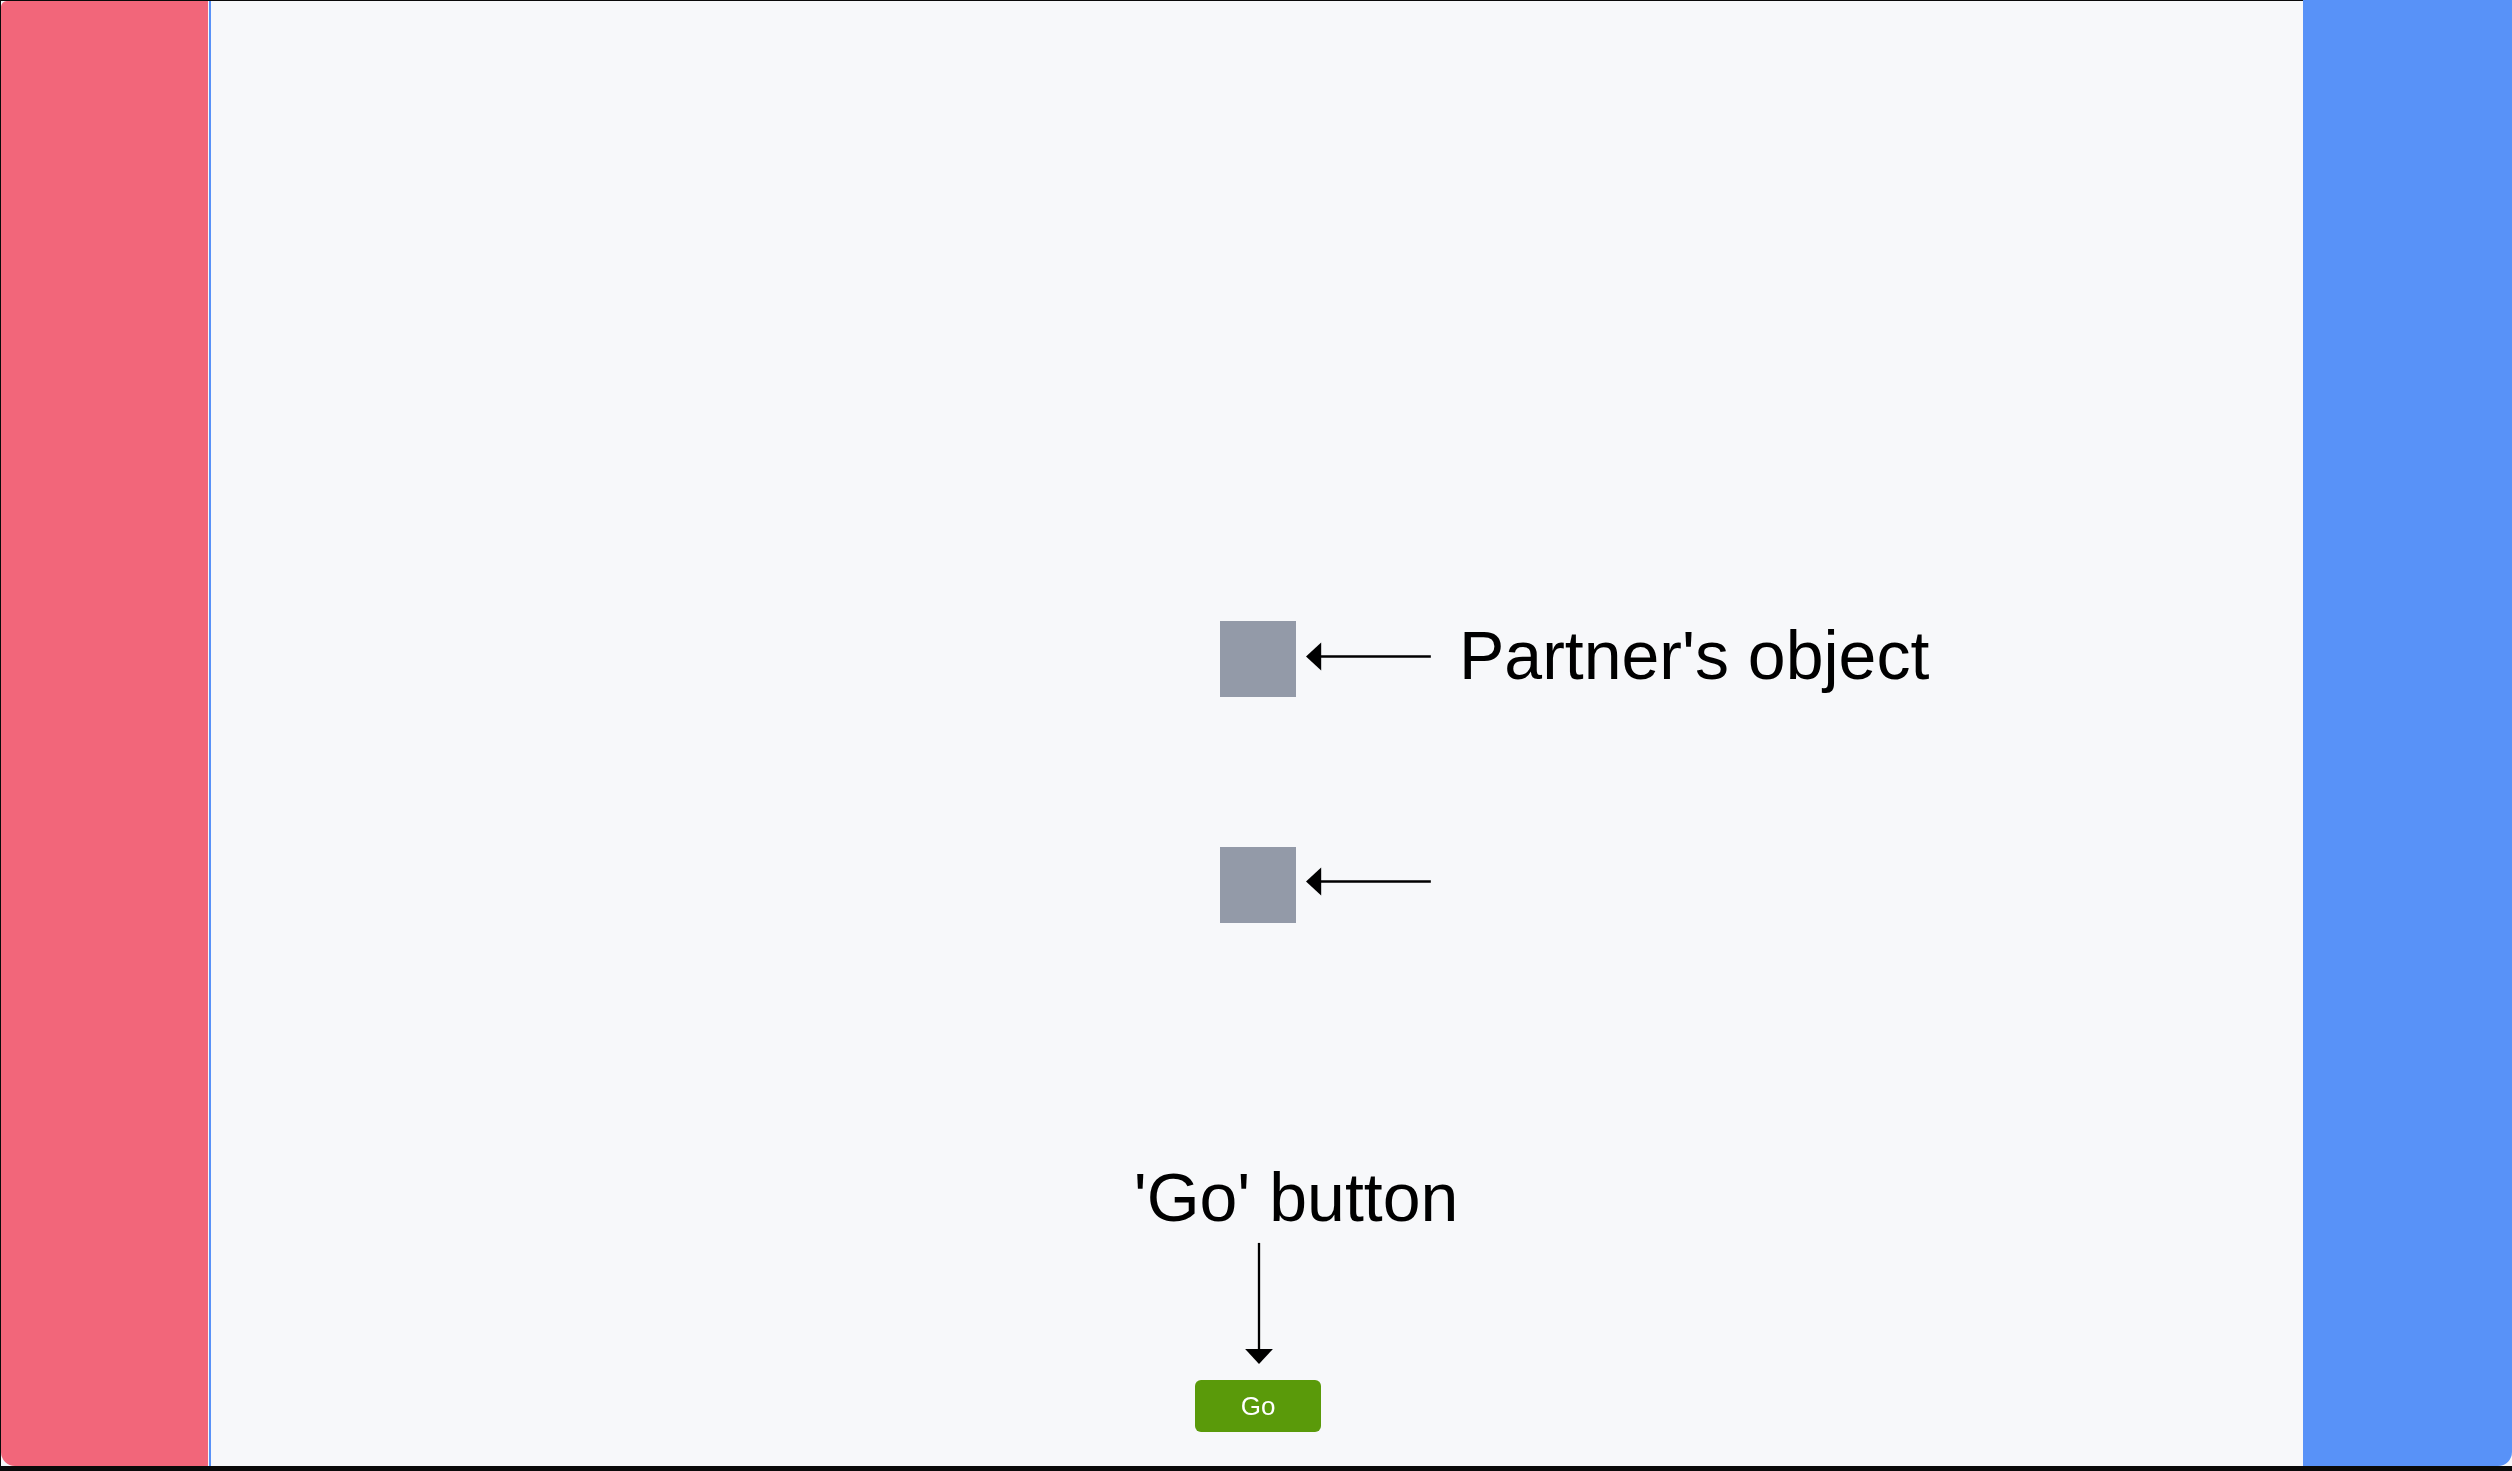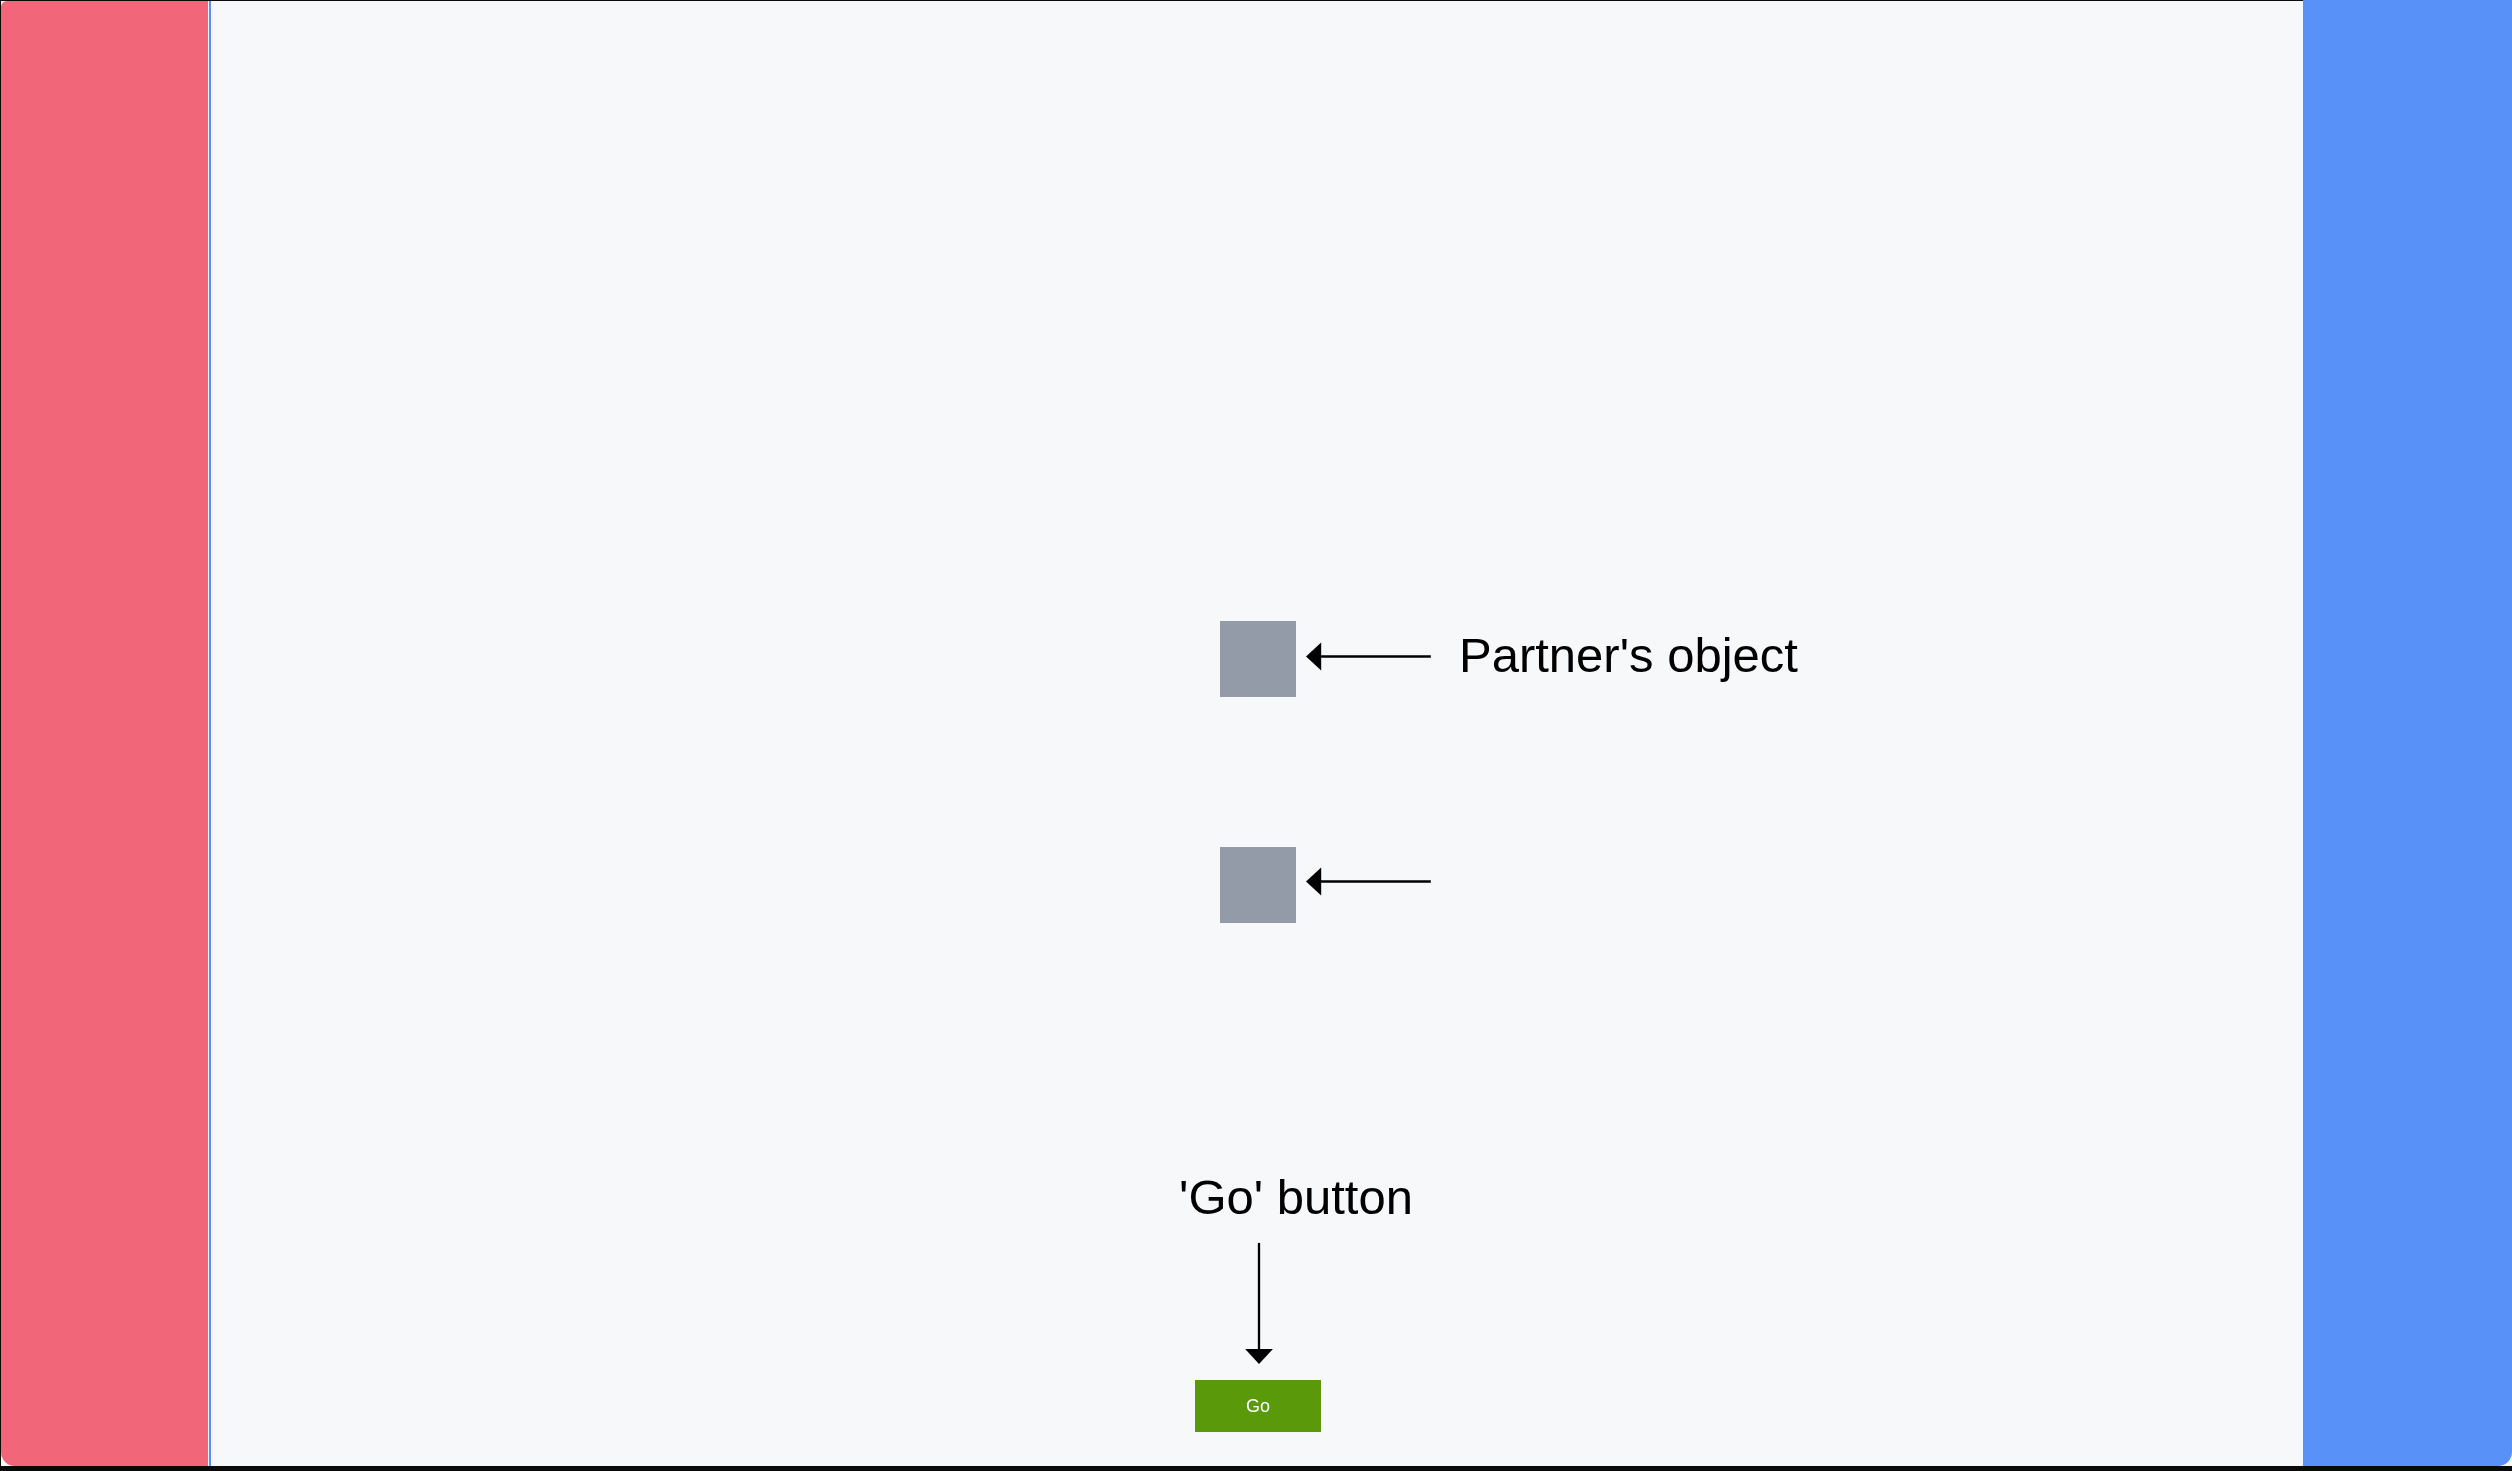--- a/index.html
+++ b/index.html
@@ -37,21 +37,21 @@
   }
   .object-square {
     position: absolute;
     width: 76px; height: 76px;
     background: #939aa8;
   }
   .square-partner { left: 1220px; top: 621px; }
   .square-yours   { left: 1220px; top: 847px; }
   .annotation-label {
     position: absolute;
-    font-size: 49px;
+    font-size: 68px;
     line-height: 1;
     color: #000;
     white-space: nowrap;
     transform: translateY(-50%);
   }
   .label-partner { left: 1459px; top: 655px; }
   .label-yours   { left: 1462px; top: 877px; }
   .label-go {
     left: 1296px; top: 1197px;
     transform: translate(-50%, -50%);
@@ -60,23 +60,23 @@
   .arrow-partner { left: 1306px; top: 640px; }
   .arrow-yours   { left: 1306px; top: 865px; }
   .arrow-go      { left: 1244px; top: 1242px; }
   .go-button {
     position: absolute;
     left: 1195px; top: 1380px;
     width: 126px; height: 52px;
     background: #5a9a0a;
     color: #ffffff;
     border: none;
-    border-radius: 0;
+    border-radius: 6px;
     font-family: "Liberation Sans", sans-serif;
-    font-size: 18px;
+    font-size: 26px;
     line-height: 52px;
     text-align: center;
     padding: 0;
     cursor: pointer;
     display: block;
   }
 </style>
 </head>
 <body>
 

